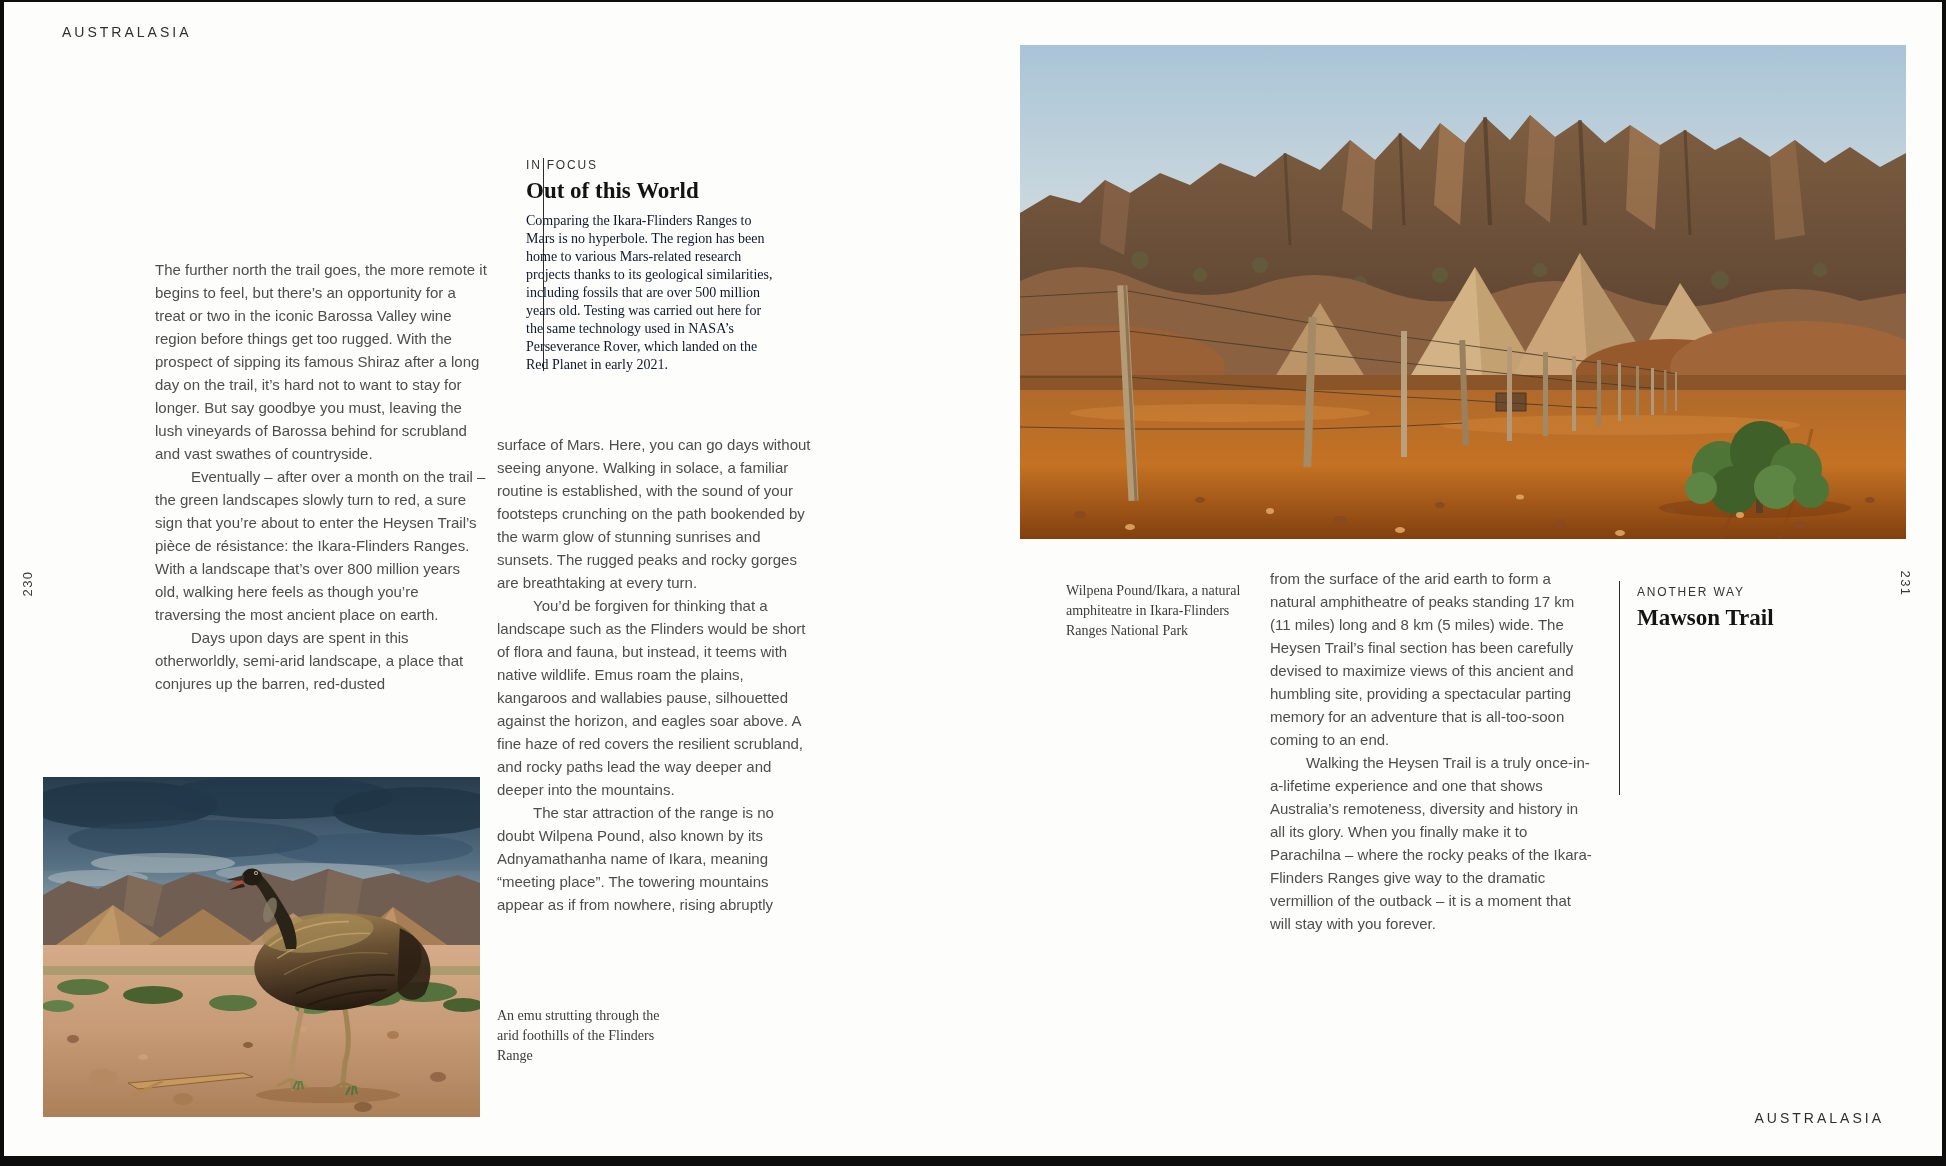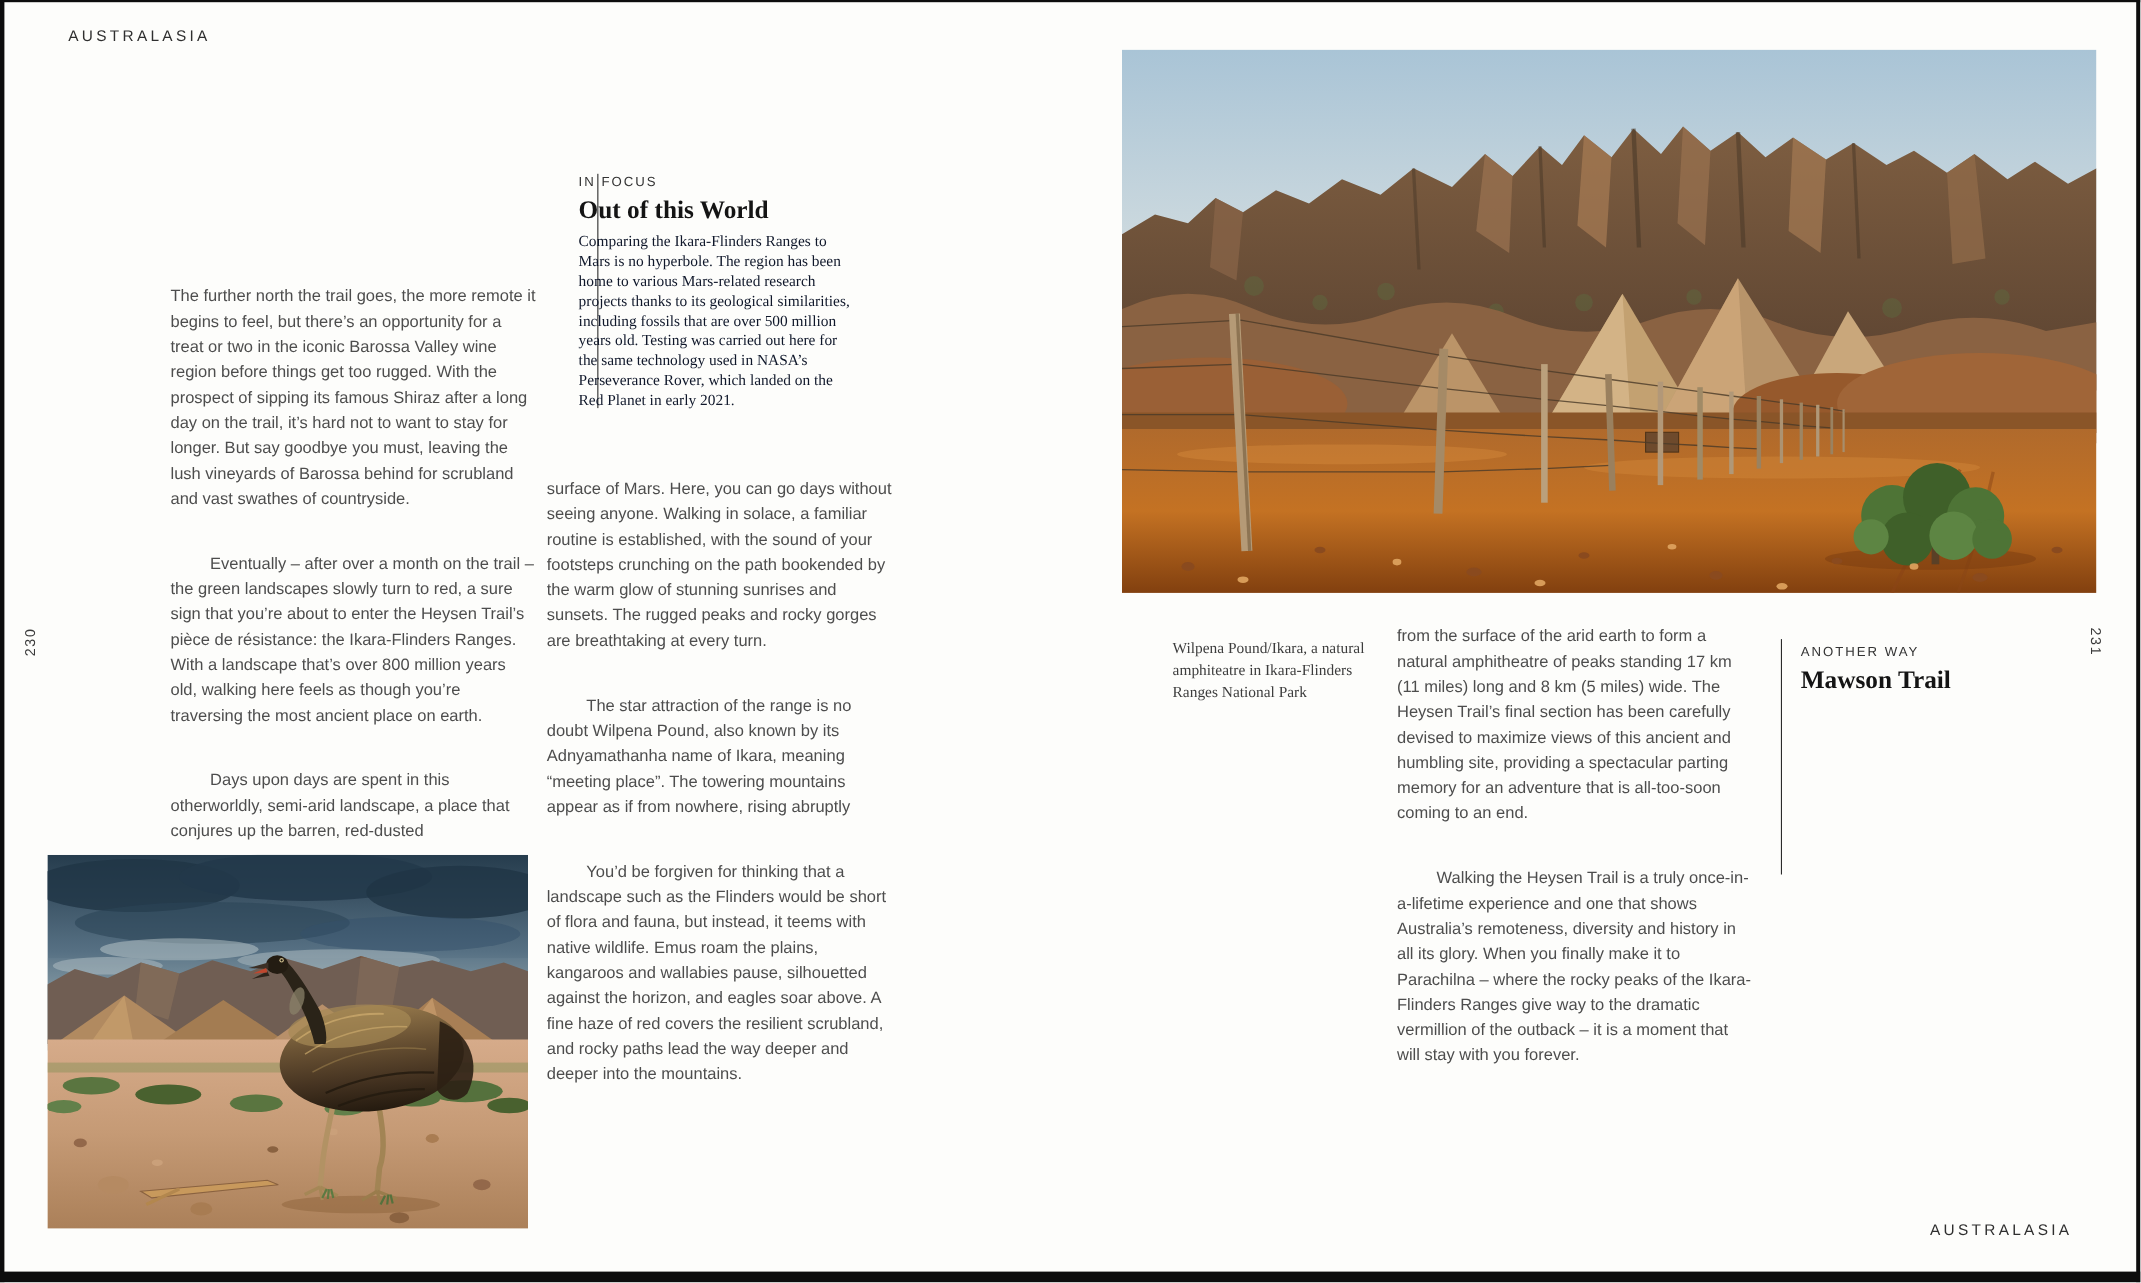--- a/index.html
+++ b/index.html
@@ -11,21 +11,21 @@
   .edge.top{left:0;top:0;width:1946px;height:2px;}
   .edge.bottom{left:0;top:1156px;width:1946px;height:10px;}
 
   .runhead{position:absolute;font-size:14px;letter-spacing:3px;color:#2f2f2f;}
   .pagenum{position:absolute;font-size:13px;letter-spacing:1.5px;color:#3a3a3a;white-space:nowrap;}
   .pagenum.l{left:14px;top:576px;transform:rotate(-90deg);}
   .pagenum.r{left:1892px;top:576px;transform:rotate(90deg);}
 
   .bodycol{position:absolute;color:#4d4d4d;font-size:15px;line-height:23px;}
   .bodycol p{margin:0;}
-  .bodycol p.indent{text-indent:2.4em;margin-top:36px;}
+  .bodycol p.indent{text-indent:2.4em;}
 
   .vrule{position:absolute;width:1px;background:#2b2b2b;}
 
   .sidebox{position:absolute;}
   .kicker{font-size:12px;letter-spacing:1.8px;color:#333;margin:0 0 7px 0;}
   .box-title{font-family:"Liberation Serif",serif;font-weight:bold;font-size:23px;
              line-height:1.05;color:#141414;margin:0 0 9px 0;}
   .box-body{font-family:"Liberation Serif",serif;font-size:14px;line-height:18px;
             color:#0f172a;margin:0;}
   .box-body.small{font-size:13.5px;line-height:19px;}
@@ -59,22 +59,22 @@
 
   <div class="vrule" style="left:543px;top:158px;height:213px;"></div>
   <div class="sidebox" style="left:526px;top:158px;width:252px;">
     <p class="kicker">IN FOCUS</p>
     <h3 class="box-title">Out of this World</h3>
     <p class="box-body">Comparing the Ikara-Flinders Ranges to Mars is no hyperbole. The region has been home to various Mars-related research projects thanks to its geological similarities, including fossils that are over 500 million years old. Testing was carried out here for the same technology used in NASA’s Perseverance Rover, which landed on the Red Planet in early 2021.</p>
   </div>
 
   <div class="bodycol" style="left:497px;top:433px;width:318px;">
     <p>surface of Mars. Here, you can go days without seeing anyone. Walking in solace, a familiar routine is established, with the sound of your footsteps crunching on the path bookended by the warm glow of stunning sunrises and sunsets. The rugged peaks and rocky gorges are breathtaking at every turn.</p>
+    <p class="indent">You’d be forgiven for thinking that a landscape such as the Flinders would be short of flora and fauna, but instead, it teems with native wildlife. Emus roam the plains, kangaroos and wallabies pause, silhouetted against the horizon, and eagles soar above. A fine haze of red covers the resilient scrubland, and rocky paths lead the way deeper and deeper into the mountains.</p>
     <p class="indent">The star attraction of the range is no doubt Wilpena Pound, also known by its Adnyamathanha name of Ikara, meaning “meeting place”. The towering mountains appear as if from nowhere, rising abruptly</p>
-    <p class="indent">You’d be forgiven for thinking that a landscape such as the Flinders would be short of flora and fauna, but instead, it teems with native wildlife. Emus roam the plains, kangaroos and wallabies pause, silhouetted against the horizon, and eagles soar above. A fine haze of red covers the resilient scrubland, and rocky paths lead the way deeper and deeper into the mountains.</p>
   </div>
 
   <div class="photo" style="left:43px;top:777px;width:437px;height:340px;">
     <svg viewBox="0 0 437 340" preserveAspectRatio="none">
       <defs>
         <linearGradient id="esky" x1="0" y1="0" x2="0" y2="1">
           <stop offset="0" stop-color="#263c4d"></stop>
             <stop offset="0.5" stop-color="#577184"></stop>
           <stop offset="0.8" stop-color="#93a7ae"></stop>
             <stop offset="1" stop-color="#b7c3c4"></stop>
@@ -153,20 +153,21 @@
       <circle cx="213" cy="96" r="2" fill="#c9b98a"></circle>
       <circle cx="213" cy="96" r="1" fill="#141008"></circle>
       <path d="M201,98 L183,103 L201,104 Z" fill="#3c3026"></path>
       <path d="M200,106 L186,113 L202,110 Z" fill="#2e241a"></path>
       <path d="M199,103 L187,108 L200,107 Z" fill="#c0472e"></path>
       <path d="M250,312 l4,-8 M255,313 l1,-9 M260,312 l-2,-8" stroke="#5d7a42" stroke-width="2" fill="none"></path>
       <path d="M303,318 l4,-8 M309,318 l1,-9 M314,317 l-2,-8" stroke="#55713d" stroke-width="2" fill="none"></path>
     </svg>
   </div>
 
+  <div class="caption" style="left:497px;top:1006px;width:172px;">An emu strutting through the arid foothills of the Flinders Range</div>
 
   <div class="photo" style="left:1020px;top:45px;width:886px;height:494px;">
     <svg viewBox="0 0 886 494" preserveAspectRatio="none">
       <defs>
         <linearGradient id="gSky" x1="0" y1="0" x2="0" y2="1">
           <stop offset="0" stop-color="#a9c4d6"></stop>
             <stop offset="1" stop-color="#d8e0e1"></stop>
         </linearGradient>
         <linearGradient id="gRock" x1="0" y1="0" x2="0" y2="1">
           <stop offset="0" stop-color="#7e5e41"></stop>

